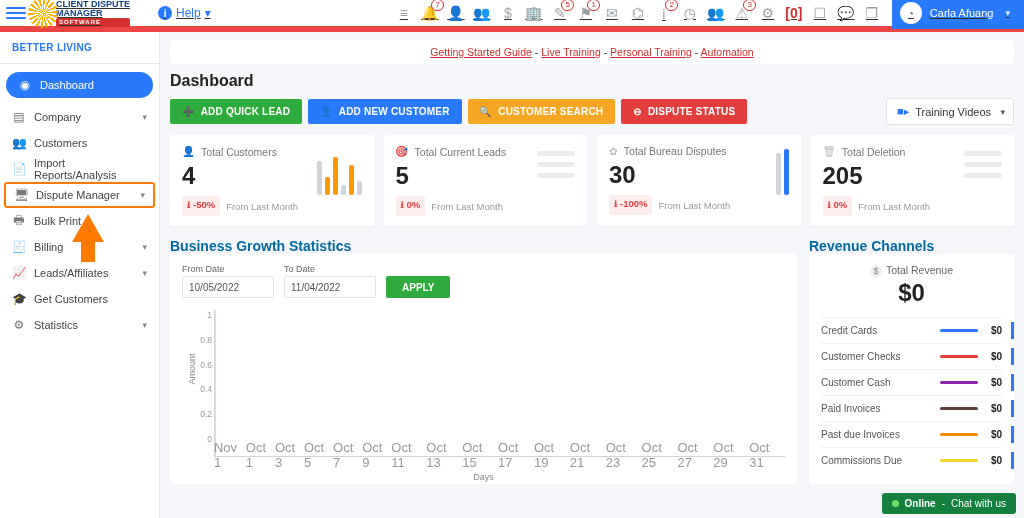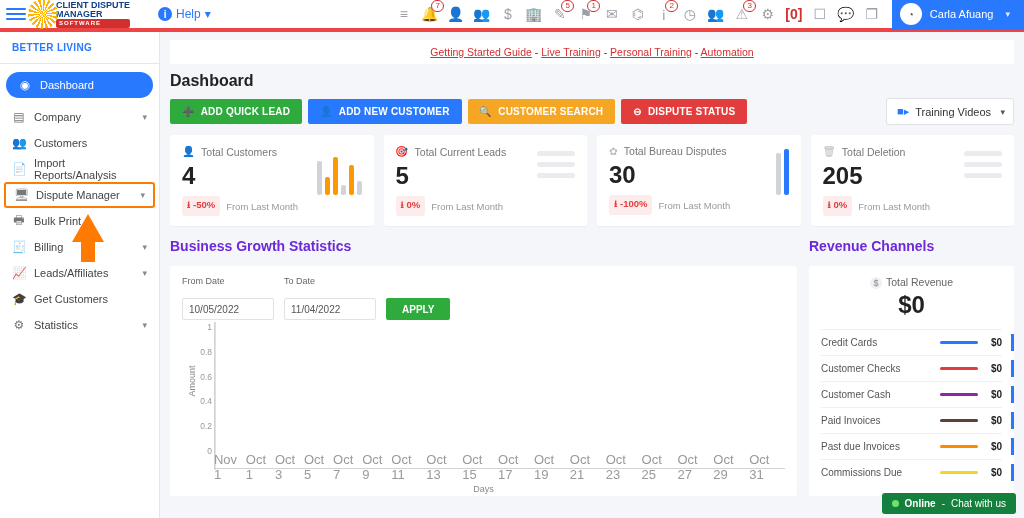--- a/index.html
+++ b/index.html
@@ -1,19 +1,19 @@
 <!DOCTYPE html>
 <html><head>
 <meta charset="utf-8">
 <style>
   * { box-sizing: border-box; margin: 0; padding: 0; }
   body { font-family: "Segoe UI", Arial, sans-serif; font-size: 11px; background: #f5f6fa; color: #333; width:1024px; height:518px; overflow:hidden; position:relative; }
 
   
-  .topbar { position:relative; height:32px; background:#fff; border-bottom:4px solid #ef4444; display:flex; align-items:center; padding:0 0 0 6px; z-index:50;}
+  .topbar { position:relative; height:32px; background:#fff; border-bottom:6px solid #ef4444; display:flex; align-items:center; padding:0 0 0 6px; z-index:50;text-decoration:underline;}
   .hamburger { width:20px; height:20px; display:flex; flex-direction:column; justify-content:center; gap:3px; cursor:pointer; }
   .hamburger span{height:2px;background:#2979ff;border-radius:1px;}
   .logo { height:28px; margin-left:6px; display:flex; align-items:center; font-weight:700; font-size:9px; line-height:9px; }
   .logo .sun{width:22px;height:22px;border-radius:50%;background:radial-gradient(circle,#fffbe5 20%,transparent 20%);position:relative;margin-right:2px;}
   .logo .sun:before{content:"";position:absolute;inset:-4px;border-radius:50%;background:repeating-conic-gradient(#ffb300 0 10deg,transparent 10deg 20deg);}
   .logo .txt{color:#0f3f86;display:flex;flex-direction:column;}
   .logo .sub{background:#d32f2f;color:#fff;font-size:6px;padding:0 3px;border-radius:2px;letter-spacing:1px;}
   .help{margin-left:28px;color:#2979ff;font-size:12px;display:flex;align-items:center;gap:4px;}
   .help .i{width:14px;height:14px;border-radius:50%;background:#2979ff;color:#fff;display:flex;align-items:center;justify-content:center;font-size:10px;font-weight:700;}
   .topicons{margin-left:auto;display:flex;align-items:center;gap:10px;color:#9aa0a6;padding-right:6px;}
@@ -59,24 +59,24 @@
   .card .cl .num{font-size:24px;font-weight:800;color:#222;margin-bottom:6px;}
   .card .cl .delta{display:flex;align-items:center;gap:6px;font-size:9.5px;color:#999;}
   .card .cl .delta .pill{background:#fdecec;color:#e23c3c;padding:2px 5px;border-radius:3px;font-weight:600;}
   .card .bars{display:flex;align-items:flex-end;gap:3px;height:46px;margin-top:4px;}
   .card .bars span{width:5px;border-radius:2px;}
   .card .lines{display:flex;flex-direction:column;gap:6px;margin-top:6px;}
   .card .lines span{height:5px;width:38px;background:#e9ebef;border-radius:3px;}
 
   .row2{display:flex;gap:12px;}
   .growth{flex:1;}
-  .sect-title{font-weight:700;font-size:14px;color:#6d28d9;margin-bottom:12px;}
+  .sect-title{font-weight:700;font-size:14px;color:#0369a1;margin-bottom:0;}
   .growth .panel{background:#fff;border-radius:3px;padding:10px 12px 4px;height:230px;position:relative;}
   .filters{display:flex;gap:10px;align-items:flex-end;margin-bottom:10px;}
-  .filters .fcol{display:flex;flex-direction:column;gap:12px;}
+  .filters .fcol{display:flex;flex-direction:column;gap:2px;}
   .filters label{font-size:9px;color:#666;}
   .filters select,.filters input{height:22px;border:1px solid #dfe3e8;border-radius:2px;padding:0 6px;font-size:10px;color:#555;background:#fff;}
   .filters select{width:68px;}
   .filters input{width:92px;}
   .filters .apply{background:#2eab3c;color:#fff;border:none;height:22px;padding:0 16px;font-size:10px;font-weight:600;border-radius:2px;}
   .chartarea{position:absolute;left:44px;right:12px;top:56px;bottom:26px;}
   .chartarea svg{width:100%;height:100%;}
   .ylabel{position:absolute;left:6px;top:50%;transform:translateY(-50%) rotate(-90deg);font-size:9px;color:#888;}
   .xlabel{position:absolute;left:50%;bottom:2px;transform:translateX(-50%);font-size:9px;color:#888;}
   .yticks{position:absolute;left:22px;top:56px;bottom:40px;width:20px;display:flex;flex-direction:column;justify-content:space-between;text-align:right;font-size:8.5px;color:#999;}

